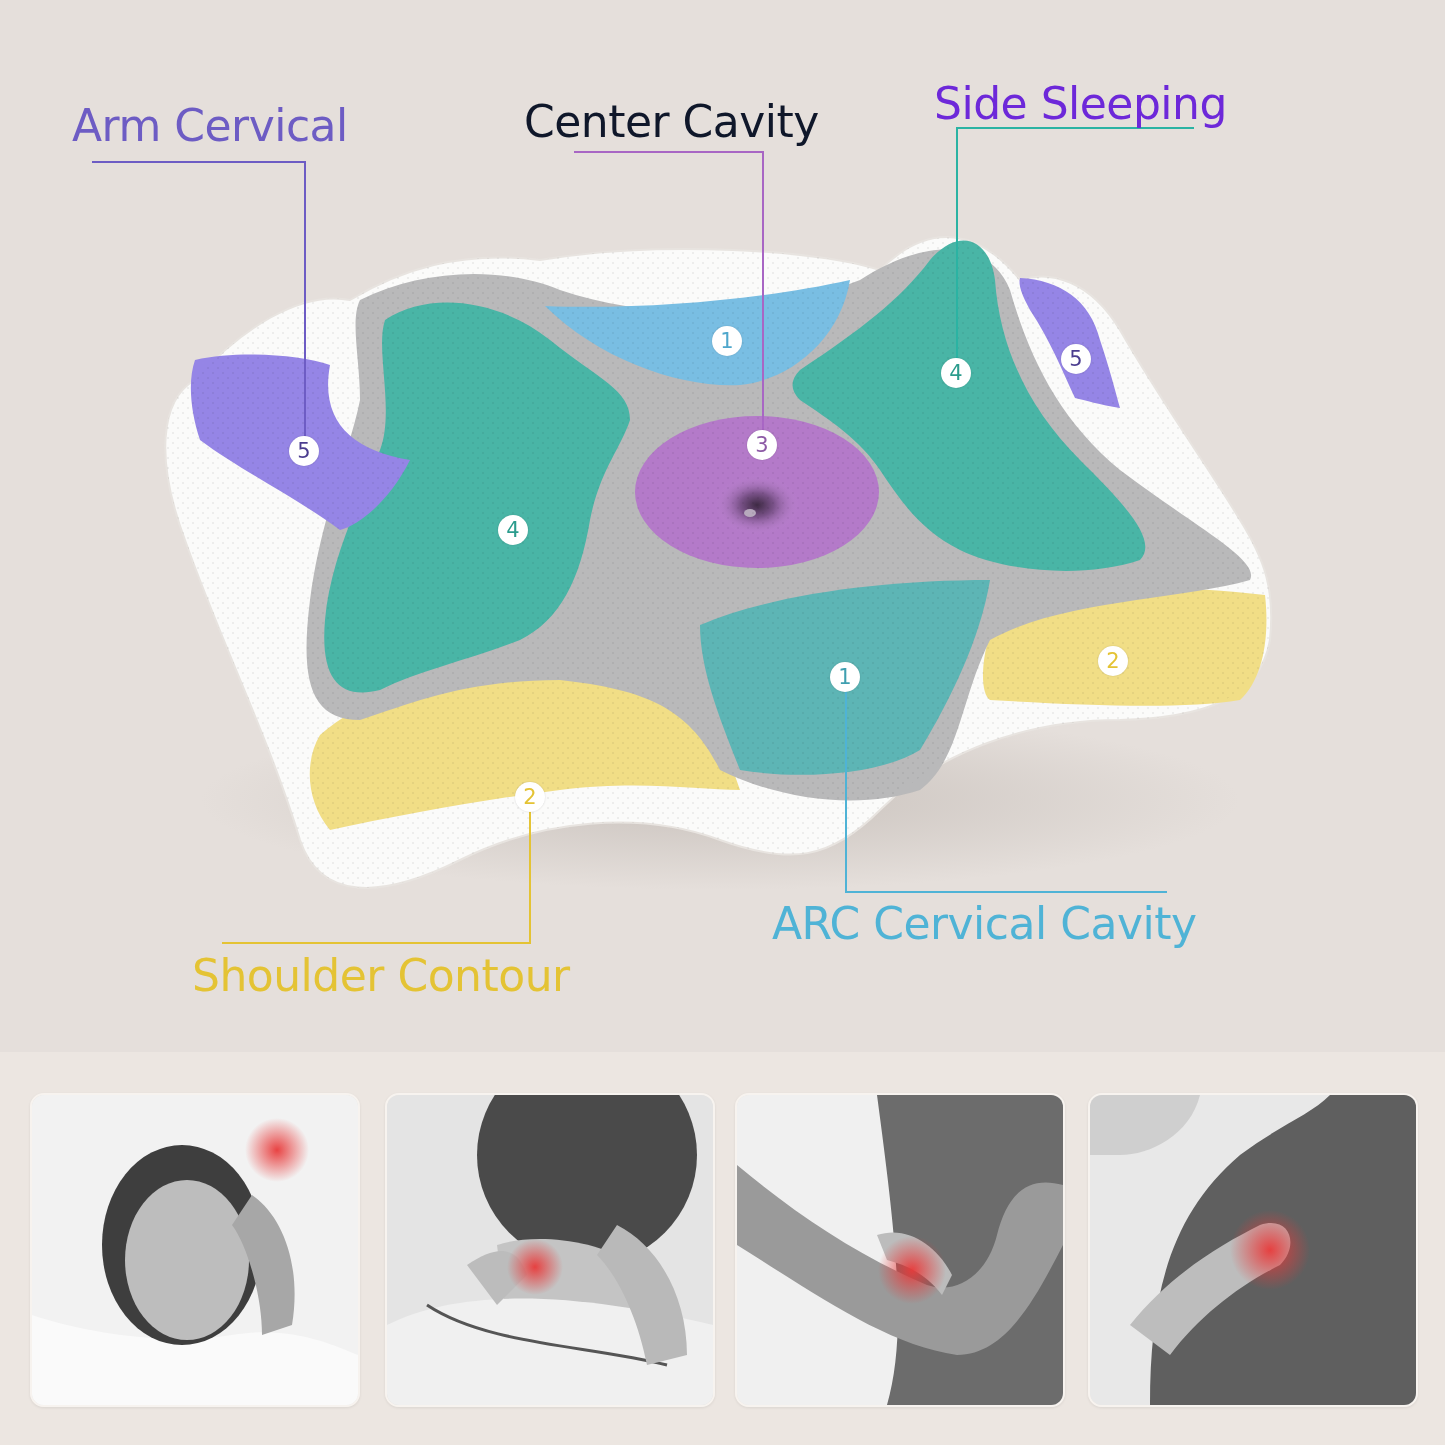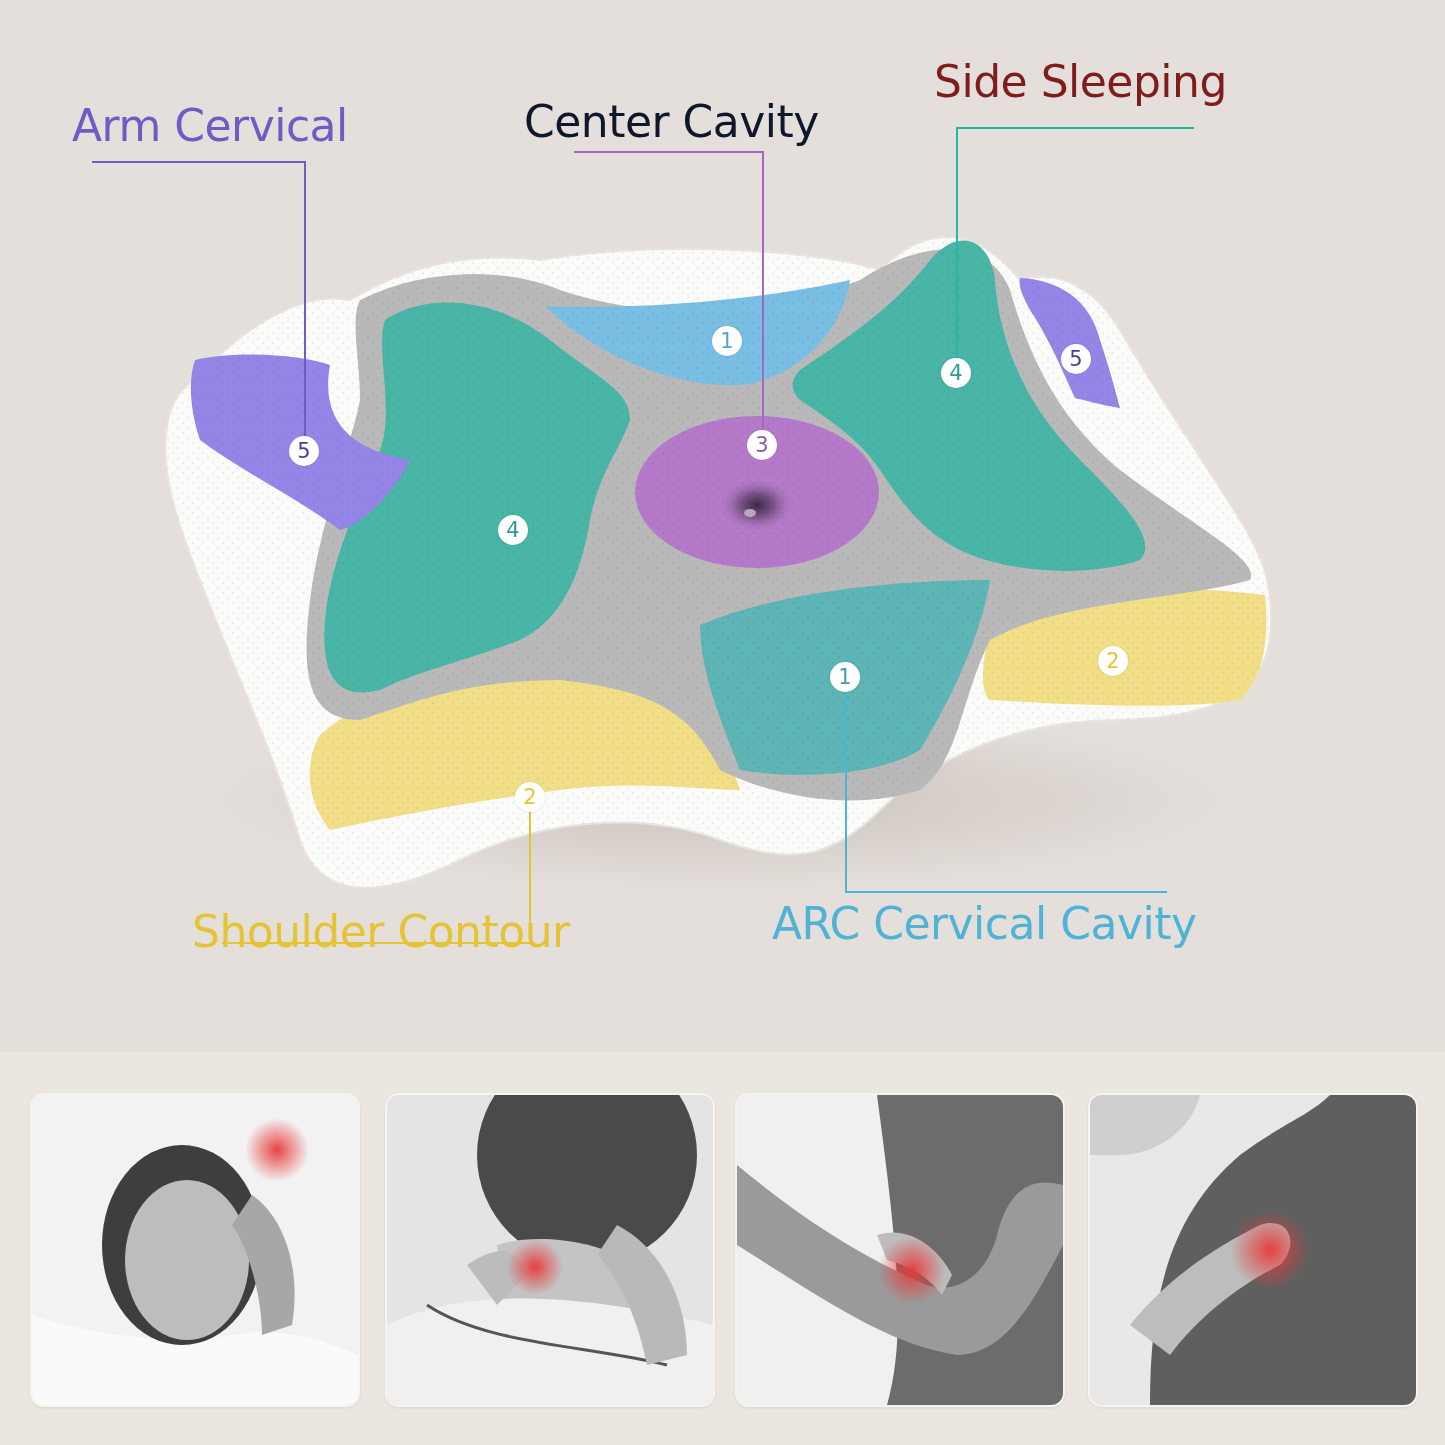--- a/index.html
+++ b/index.html
@@ -101,23 +101,23 @@
 <div class="badge" style="left:515px;top:782px;color:#e4c334;">2</div>
 <div class="badge" style="left:1098px;top:646px;color:#e4c334;">2</div>
 <div class="badge" style="left:747px;top:430px;color:#8d5aa6;">3</div>
 <div class="badge" style="left:498px;top:515px;color:#2b9c8d;">4</div>
 <div class="badge" style="left:941px;top:358px;color:#2b9c8d;">4</div>
 <div class="badge" style="left:289px;top:436px;color:#4b3d8f;">5</div>
 <div class="badge" style="left:1061px;top:344px;color:#4b3d8f;">5</div>
 
 <div class="label" style="left:72px;top:104px;color:#6d5cc4;">Arm Cervical</div>
 <div class="label" style="left:524px;top:100px;color:#0f172a;">Center Cavity</div>
-<div class="label" style="left:934px;top:60px;color:#7f1d1d;">Side Sleeping</div>
+<div class="label" style="left:934px;top:82px;color:#6d28d9;">Side Sleeping</div>
 <div class="label" style="left:772px;top:902px;color:#4fb3d6;">ARC Cervical Cavity</div>
-<div class="label" style="left:192px;top:910px;color:#e4c334;text-align:right;">Shoulder Contour</div>
+<div class="label" style="left:192px;top:954px;color:#e4c334;text-align:right;">Shoulder Contour</div>
 
 <div class="photo" style="left:30px;">
   <svg viewBox="0 0 326 310" preserveAspectRatio="none">
     <defs>
       <radialGradient id="pain1" cx="50%" cy="50%" r="50%">
         <stop offset="0%" stop-color="#e83a3a" stop-opacity="0.95"></stop>
         <stop offset="100%" stop-color="#e83a3a" stop-opacity="0"></stop>
       </radialGradient>
     </defs>
     <rect width="326" height="310" fill="#e9e9e9"></rect>

